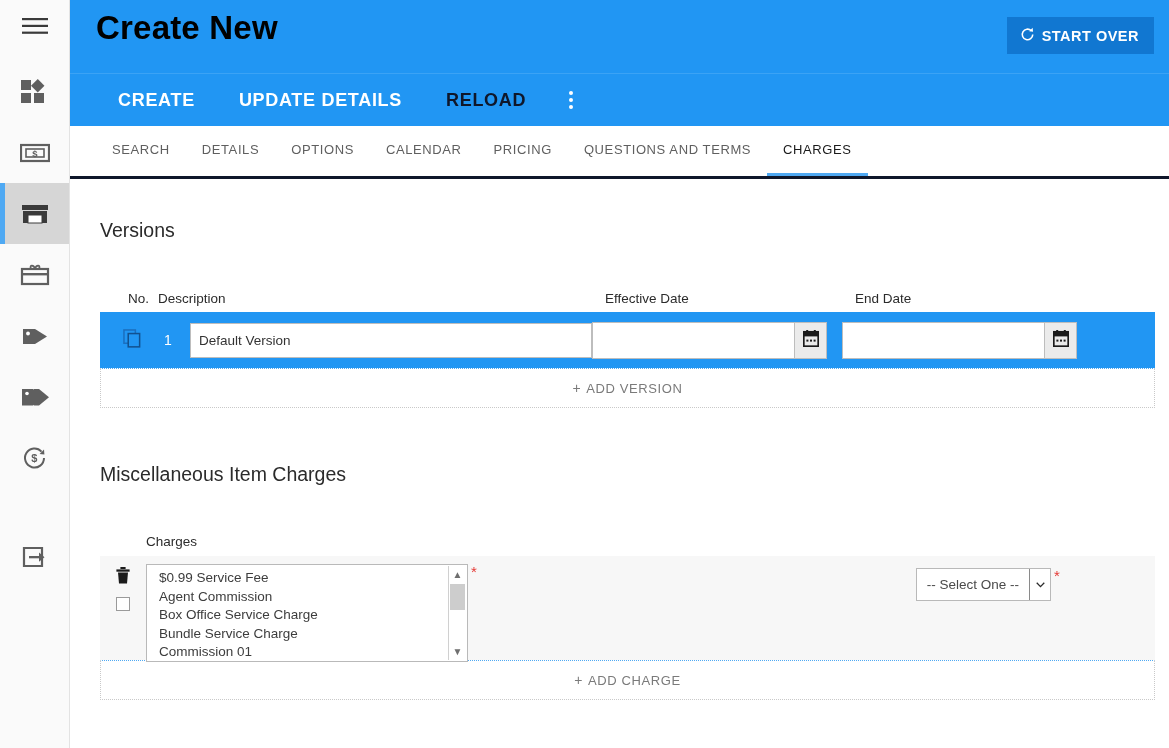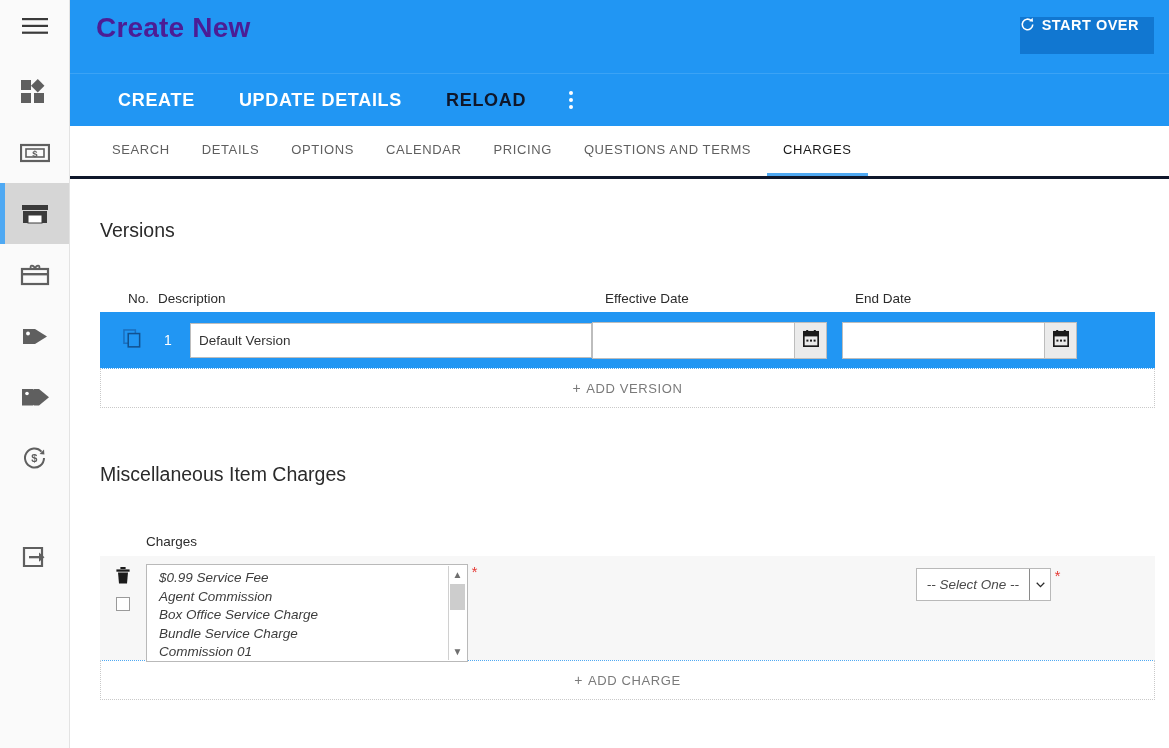--- a/index.html
+++ b/index.html
@@ -76,41 +76,41 @@
     box-sizing: border-box;
     padding: 9px 0 0 26px;
   }
   .header-sub {
     color: #e3f1fd;
     font-size: 14.5px;
     line-height: 18px;
     letter-spacing: .1px;
   }
   .header-title {
-    color: #4c1d95;
-    font-size: 28px;
+    color: #000000;
+    font-size: 33px;
     font-weight: bold;
     line-height: 32px;
     margin-top: 3px;
     letter-spacing: .2px;
   }
   .start-over {
     position: absolute;
     right: 15px;
     top: 17px;
     background: #1177d1;
     color: #fff;
     border: none;
     height: 37px;
-    padding: 0 15px 0 0;
+    padding: 0 15px 0 13px;
     font-size: 14.5px;
     font-weight: bold;
     letter-spacing: .5px;
     display: flex;
-    align-items: flex-start;
+    align-items: center;
     gap: 7px;
     cursor: pointer;
     font-family: "Liberation Sans", sans-serif;
   }
 
   
   .actionbar {
     background: #2196f3;
     height: 53px;
     min-height: 53px;
@@ -309,21 +309,20 @@
   .th-calc { width: 250px; box-sizing: border-box; }
 
   .row-charge {
     background: #f7f7f7;
     display: flex;
     align-items: flex-start;
     height: 104px;
     margin-top: 7px;
     padding-top: 8px;
     box-sizing: border-box;
-    font-style: italic;
   }
   .charge-icons {
     width: 46px;
     display: flex;
     flex-direction: column;
     align-items: center;
     padding-top: 3px;
     gap: 9px;
   }
   .chk {

